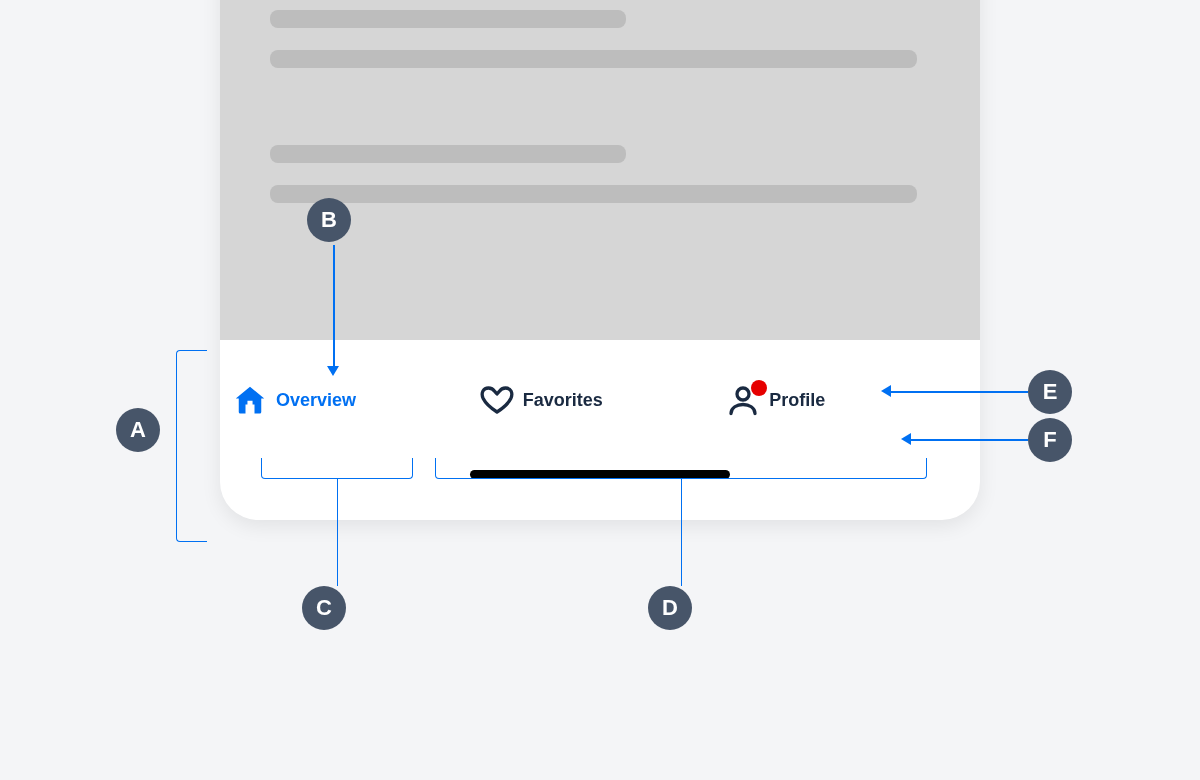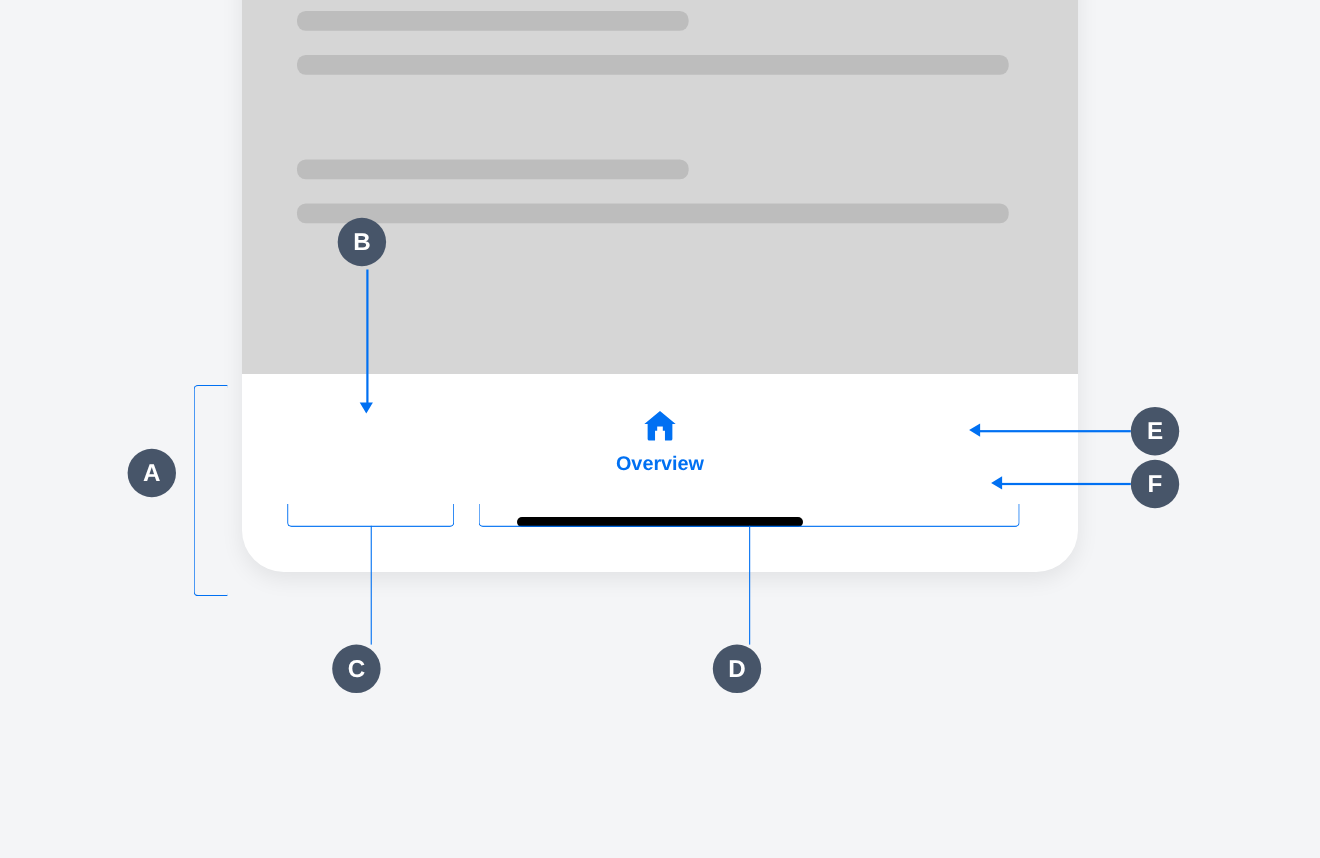--- a/index.html
+++ b/index.html
@@ -60,21 +60,20 @@
   .tabbar {
     display: flex;
     height: 120px;
     align-items: center;
     justify-content: space-around;
     padding: 0 10px;
   }
   .tab {
     flex: 1;
     display: flex;
-    flex-direction: column;
     align-items: center;
     gap: 6px;
     color: var(--inactive-dark);
     font-weight: 700;
     font-size: 18px;
     position: relative;
   }
   .tab.active { color: var(--active-blue); }
   .tab .icon-wrap {
     width: 40px;
@@ -238,21 +237,39 @@
         <span class="icon-wrap">
           <svg viewBox="0 0 24 24" fill="currentColor">
             <path d="M12 3.1 2.5 11h2V20a1 1 0 0 0 1 1H9v-6h6v6h3.5a1 1 0 0 0 1-1v-9h2L12 3.1z"></path>
             <rect x="10.3" y="12.5" width="3.4" height="4" fill="#fff"></rect>
           </svg>
         </span>
         <span>Overview</span>
       </div>
 
 
-
+      <div class="tab">
+        <span class="icon-wrap">
+          <svg viewBox="0 0 24 24" fill="none" stroke="currentColor" stroke-width="2.2" stroke-linecap="round" stroke-linejoin="round">
+            <path d="M12 20s-7-4.5-9.2-9C1 7 3 4 6.3 4c2 0 3.4 1.1 4.3 2.4L12 8l1.4-1.6C14.3 5.1 15.7 4 17.7 4 21 4 23 7 21.2 11 19 15.5 12 20 12 20z"></path>
+          </svg>
+        </span>
+        <span>Favorites</span>
+      </div>
+
+      <div class="tab">
+        <span class="icon-wrap">
+          <svg viewBox="0 0 24 24" fill="none" stroke="currentColor" stroke-width="2.2" stroke-linecap="round" stroke-linejoin="round">
+            <circle cx="12" cy="8" r="4"></circle>
+            <path d="M4 21c0-4 4-6 8-6s8 2 8 6"></path>
+          </svg>
+          <span class="badge"></span>
+        </span>
+        <span>Profile</span>
+      </div>
 
     </div>
 
     <div class="home-indicator"></div>
   </div>
 
   <div class="bracket bracket-a"></div>
   <div class="bracket bracket-c"></div>
   <div class="bracket bracket-d"></div>
 

